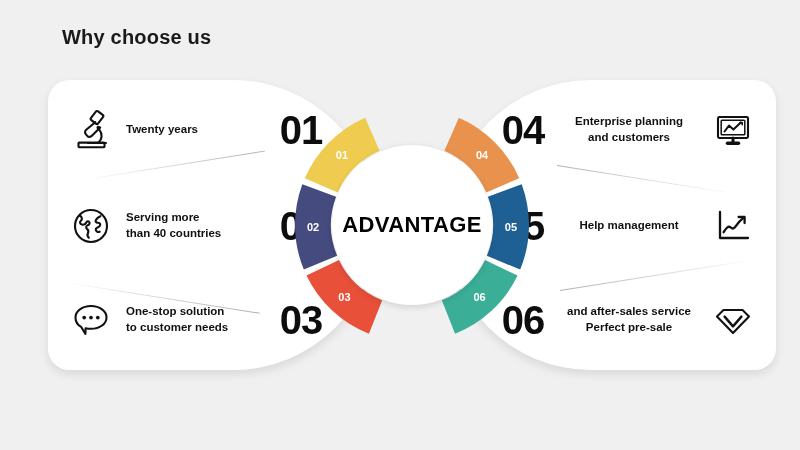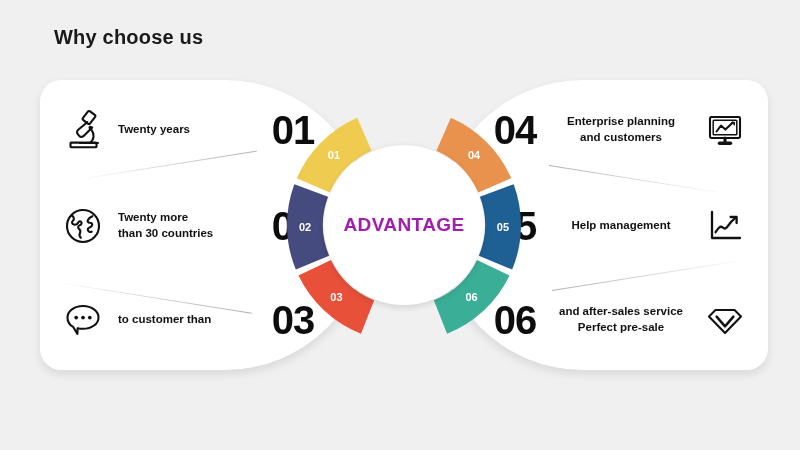--- a/index.html
+++ b/index.html
@@ -10,21 +10,21 @@
     width: 800px;
     height: 450px;
     background: #f0f0f0;
     font-family: "Liberation Sans", sans-serif;
     overflow: hidden;
     position: relative;
   }
 
   #stage {
     position: absolute;
-    left: 4px; top: 0;
+    left: 12px; top: 0;
     width: 692px;
     height: 450px;
   }
 
   
   .page-title {
     position: absolute;
     left: 50px;
     top: 26px;
     font-size: 20px;
@@ -139,23 +139,23 @@
     width: 160px;
     height: 160px;
     border-radius: 50%;
     background: #ffffff;
     display: flex;
     align-items: center;
     justify-content: center;
     box-shadow: 0 2px 7px rgba(0,0,0,0.13);
   }
   .center-label {
-    font-size: 19px;
-    font-weight: bold;
-    color: #a21caf;
+    font-size: 22px;
+    font-weight: bold;
+    color: #000000;
     letter-spacing: 0.4px;
     text-align: center;
   }
 </style>
 </head>
 <body>
 
 <div id="stage">
 
   <div class="page-title">Why choose us</div>
@@ -181,37 +181,38 @@
 
     <div class="row row-2">
       <div class="icon-box">
         <svg width="44" height="44" viewBox="0 0 44 44" fill="none" stroke="currentColor" stroke-width="2.1" stroke-linecap="round" stroke-linejoin="round">
           <circle cx="22" cy="22" r="16"></circle>
           <path d="M10.5 11.5 c2.5 1.2 3.2 3.6 1.4 5.2 c-1.6 1.4 -0.9 3.4 1.1 3.9 c2.2 0.5 3.5 -0.4 4.3 -2.1 c0.7 -1.5 2.4 -1.7 3.1 -0.3 c0.8 1.5 -0.5 2.6 -1.9 3.2 c-1.8 0.8 -1.6 2.7 -0.3 3.7 c1.3 1 1.4 2.6 0.7 4.1 c-0.7 1.5 -0.4 3.3 0.9 4.6"></path>
           <path d="M31.4 12.2 c-2 0.8 -3.6 2 -4.5 3.7 c-0.8 1.5 0.1 2.8 1.8 2.8 c1.6 0 2.6 0.9 2.5 2.3 c-0.1 1.4 -1.3 2 -2.6 2.4 c-1.5 0.5 -2.1 1.6 -1.6 3 c0.6 1.6 2.2 1.9 3.7 1.3"></path>
         </svg>
       </div>
       <div class="row-text">
-        <span class="line">Twenty more</span>
-        <span class="line">than 30 countries</span>
+        <span class="line">Serving more</span>
+        <span class="line">than 40 countries</span>
       </div>
       <div class="row-num">02</div>
     </div>
 
     <div class="row row-3">
       <div class="icon-box">
         <svg width="46" height="44" viewBox="0 0 46 44" fill="none" stroke="currentColor" stroke-width="2.1" stroke-linecap="round" stroke-linejoin="round">
           <path d="M23 8 c8.8 0 15.5 5 15.5 11.4 c0 6.4 -6.7 11.4 -15.5 11.4 c-1.9 0 -3.7 -0.2 -5.4 -0.6 l-0.2 5.8 l-4.3 -7.2 C9.1 26.6 7.5 23.2 7.5 19.4 C7.5 13 14.2 8 23 8 Z"></path>
           <circle cx="16.2" cy="19.6" r="1.85" fill="currentColor" stroke="none"></circle>
           <circle cx="23" cy="19.6" r="1.85" fill="currentColor" stroke="none"></circle>
           <circle cx="29.8" cy="19.6" r="1.85" fill="currentColor" stroke="none"></circle>
         </svg>
       </div>
       <div class="row-text">
-        <span class="line">to customer than</span>
+        <span class="line">One-stop solution</span>
+        <span class="line">to customer needs</span>
       </div>
       <div class="row-num">03</div>
     </div>
   </div>
 
   <div class="panel panel-right">
 
     <div class="row row-1">
       <div class="icon-box">
         <svg width="44" height="44" viewBox="0 0 44 44" fill="none" stroke="currentColor" stroke-width="2.1" stroke-linecap="round" stroke-linejoin="round">

